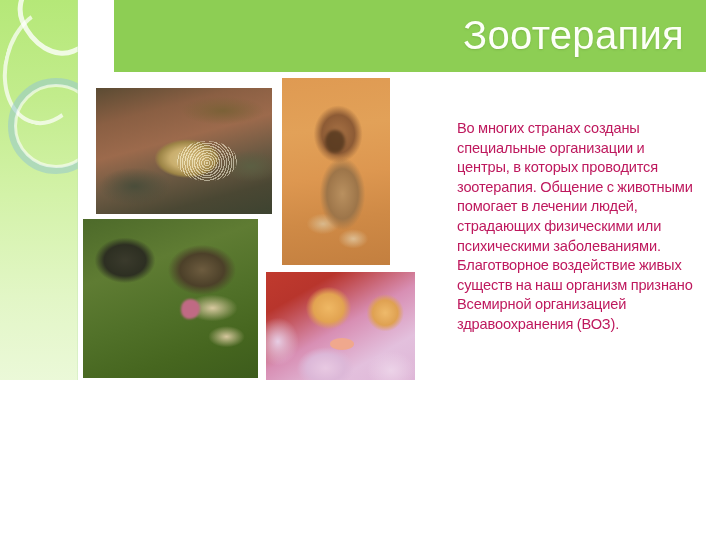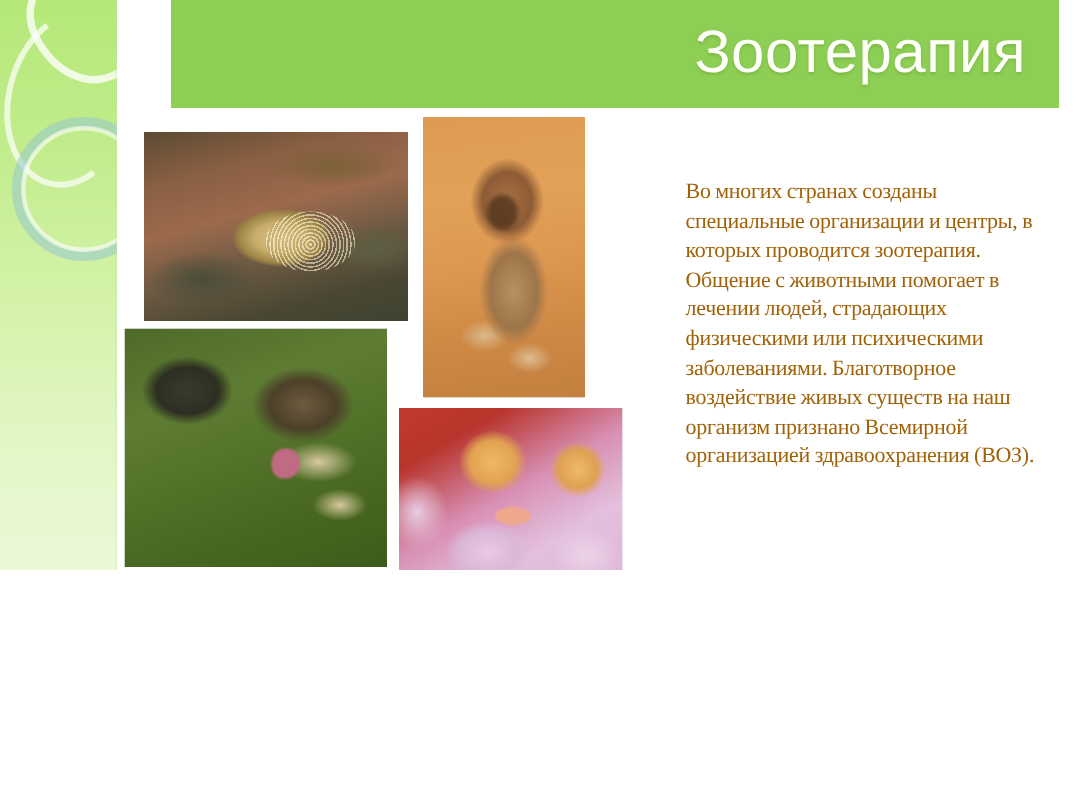--- a/index.html
+++ b/index.html
@@ -260,26 +260,25 @@
     border-radius: 50%;
     background: radial-gradient(circle at 35% 35%, #d4e35c, #9cb72c);
   }
 
   
   #body-text {
     position: absolute;
     left: 457px;
     top: 119px;
     width: 236px;
-    color: #a16207;
+    color: #be185d;
     font-size: 14.6px;
     line-height: 19.6px;
     letter-spacing: -0.15px;
     word-spacing: -0.4px;
-    font-family: Liberation Serif, serif;
   }
   #body-text p {
     margin: 0;
   }
 </style>
 </head>
 <body>
 
 <div id="slide">
 

